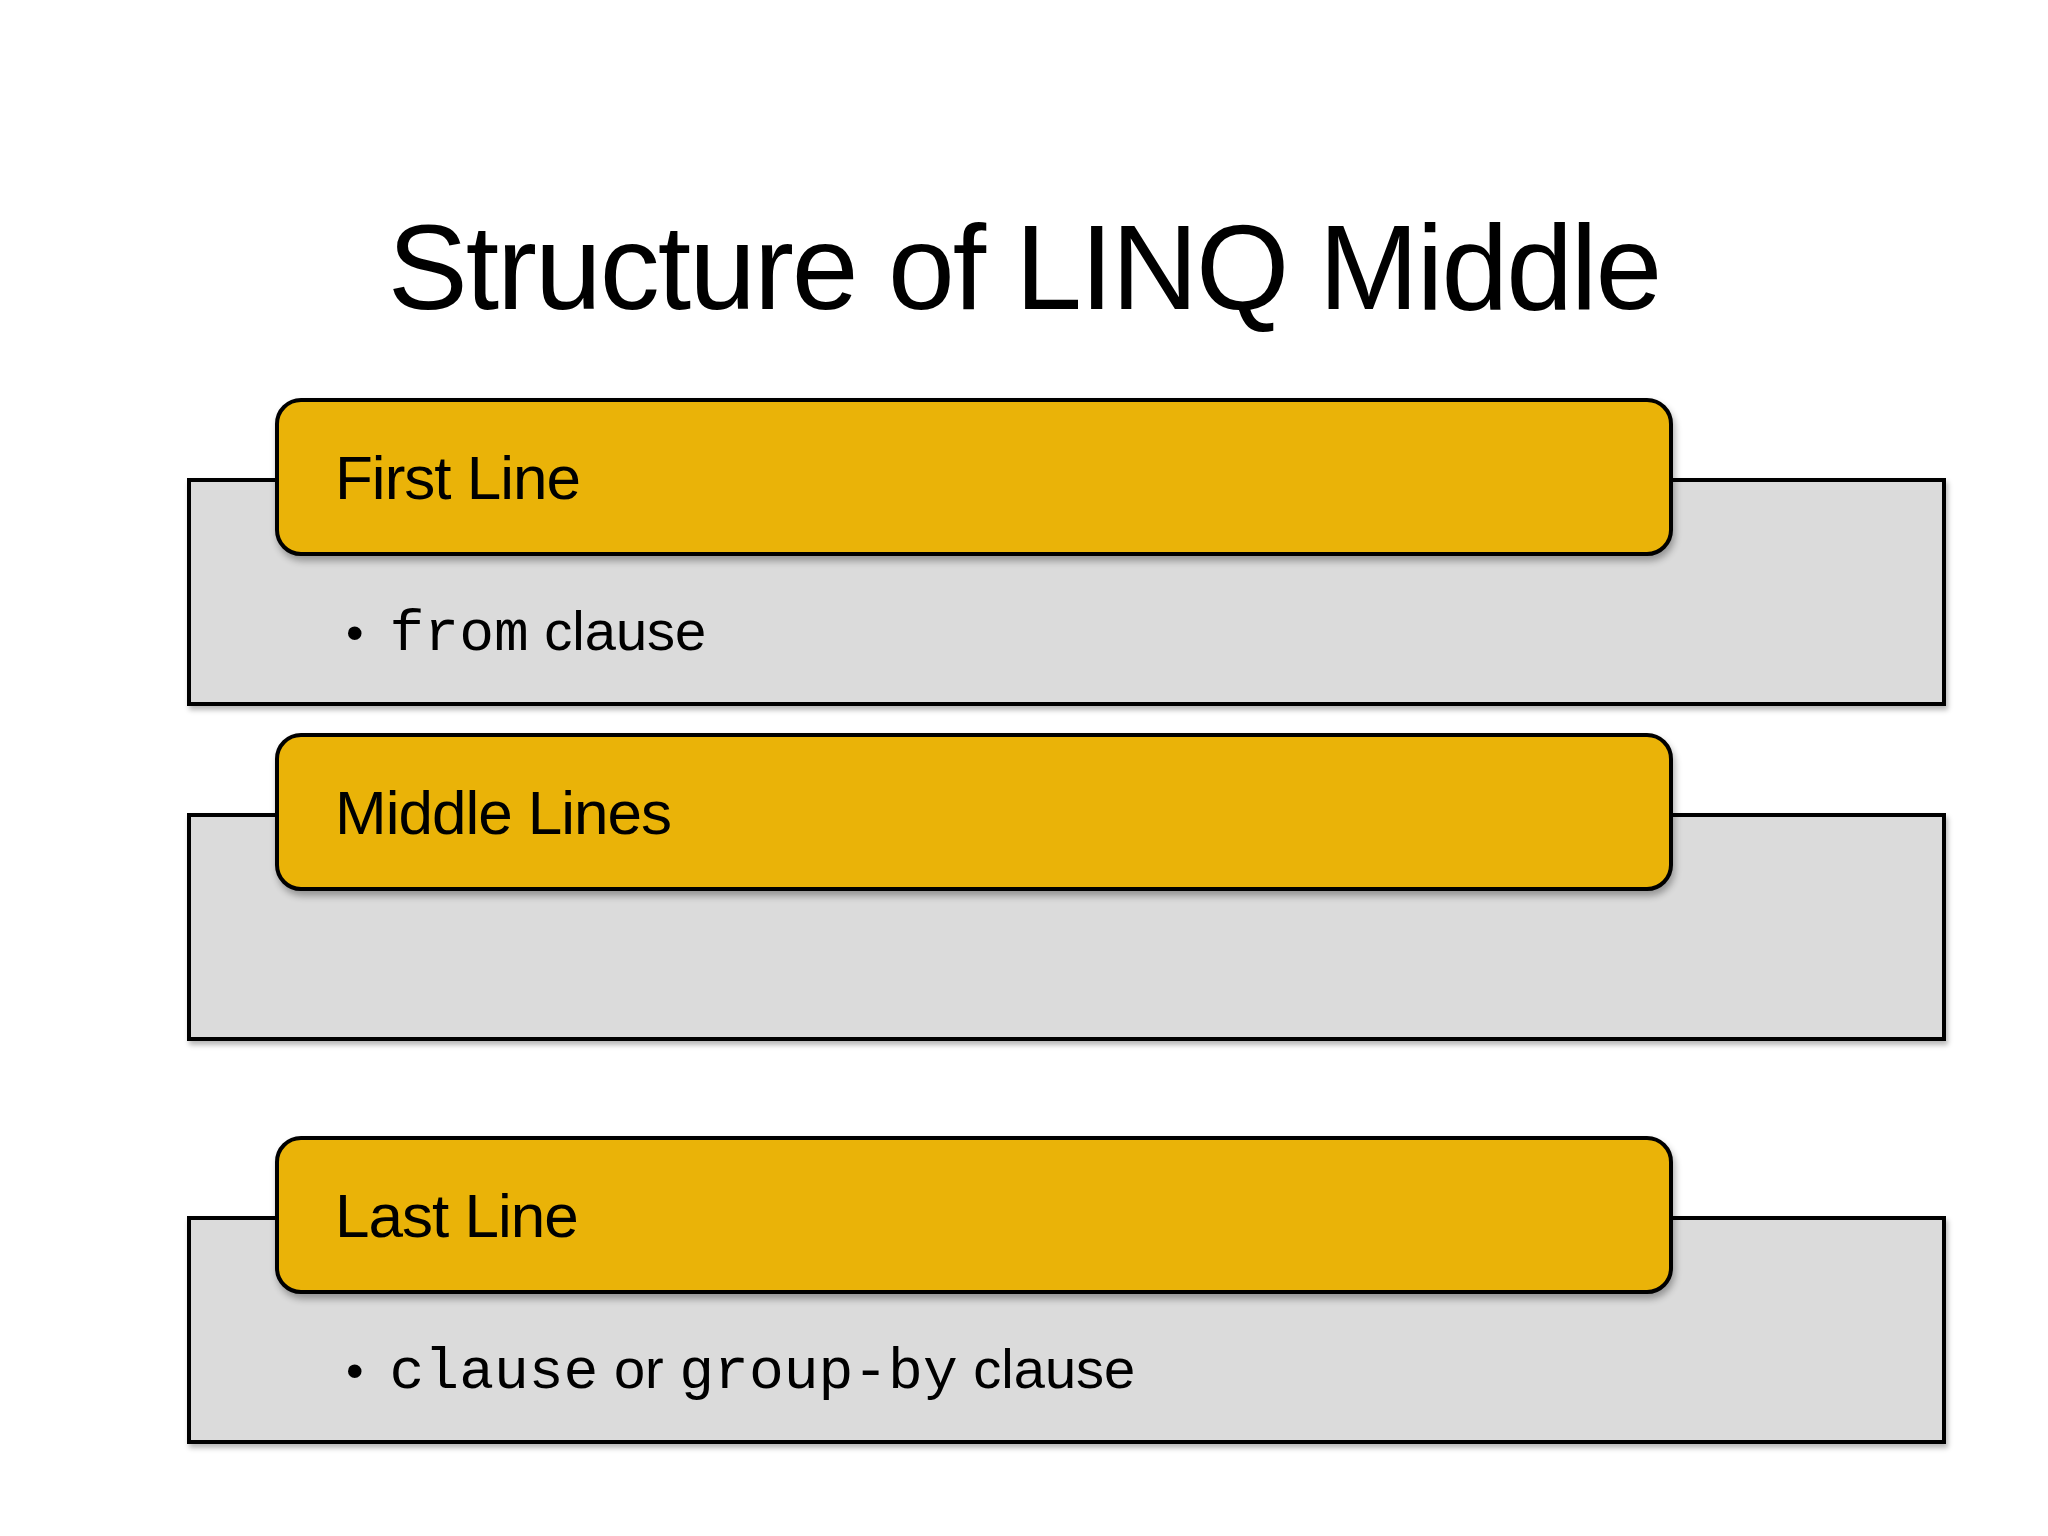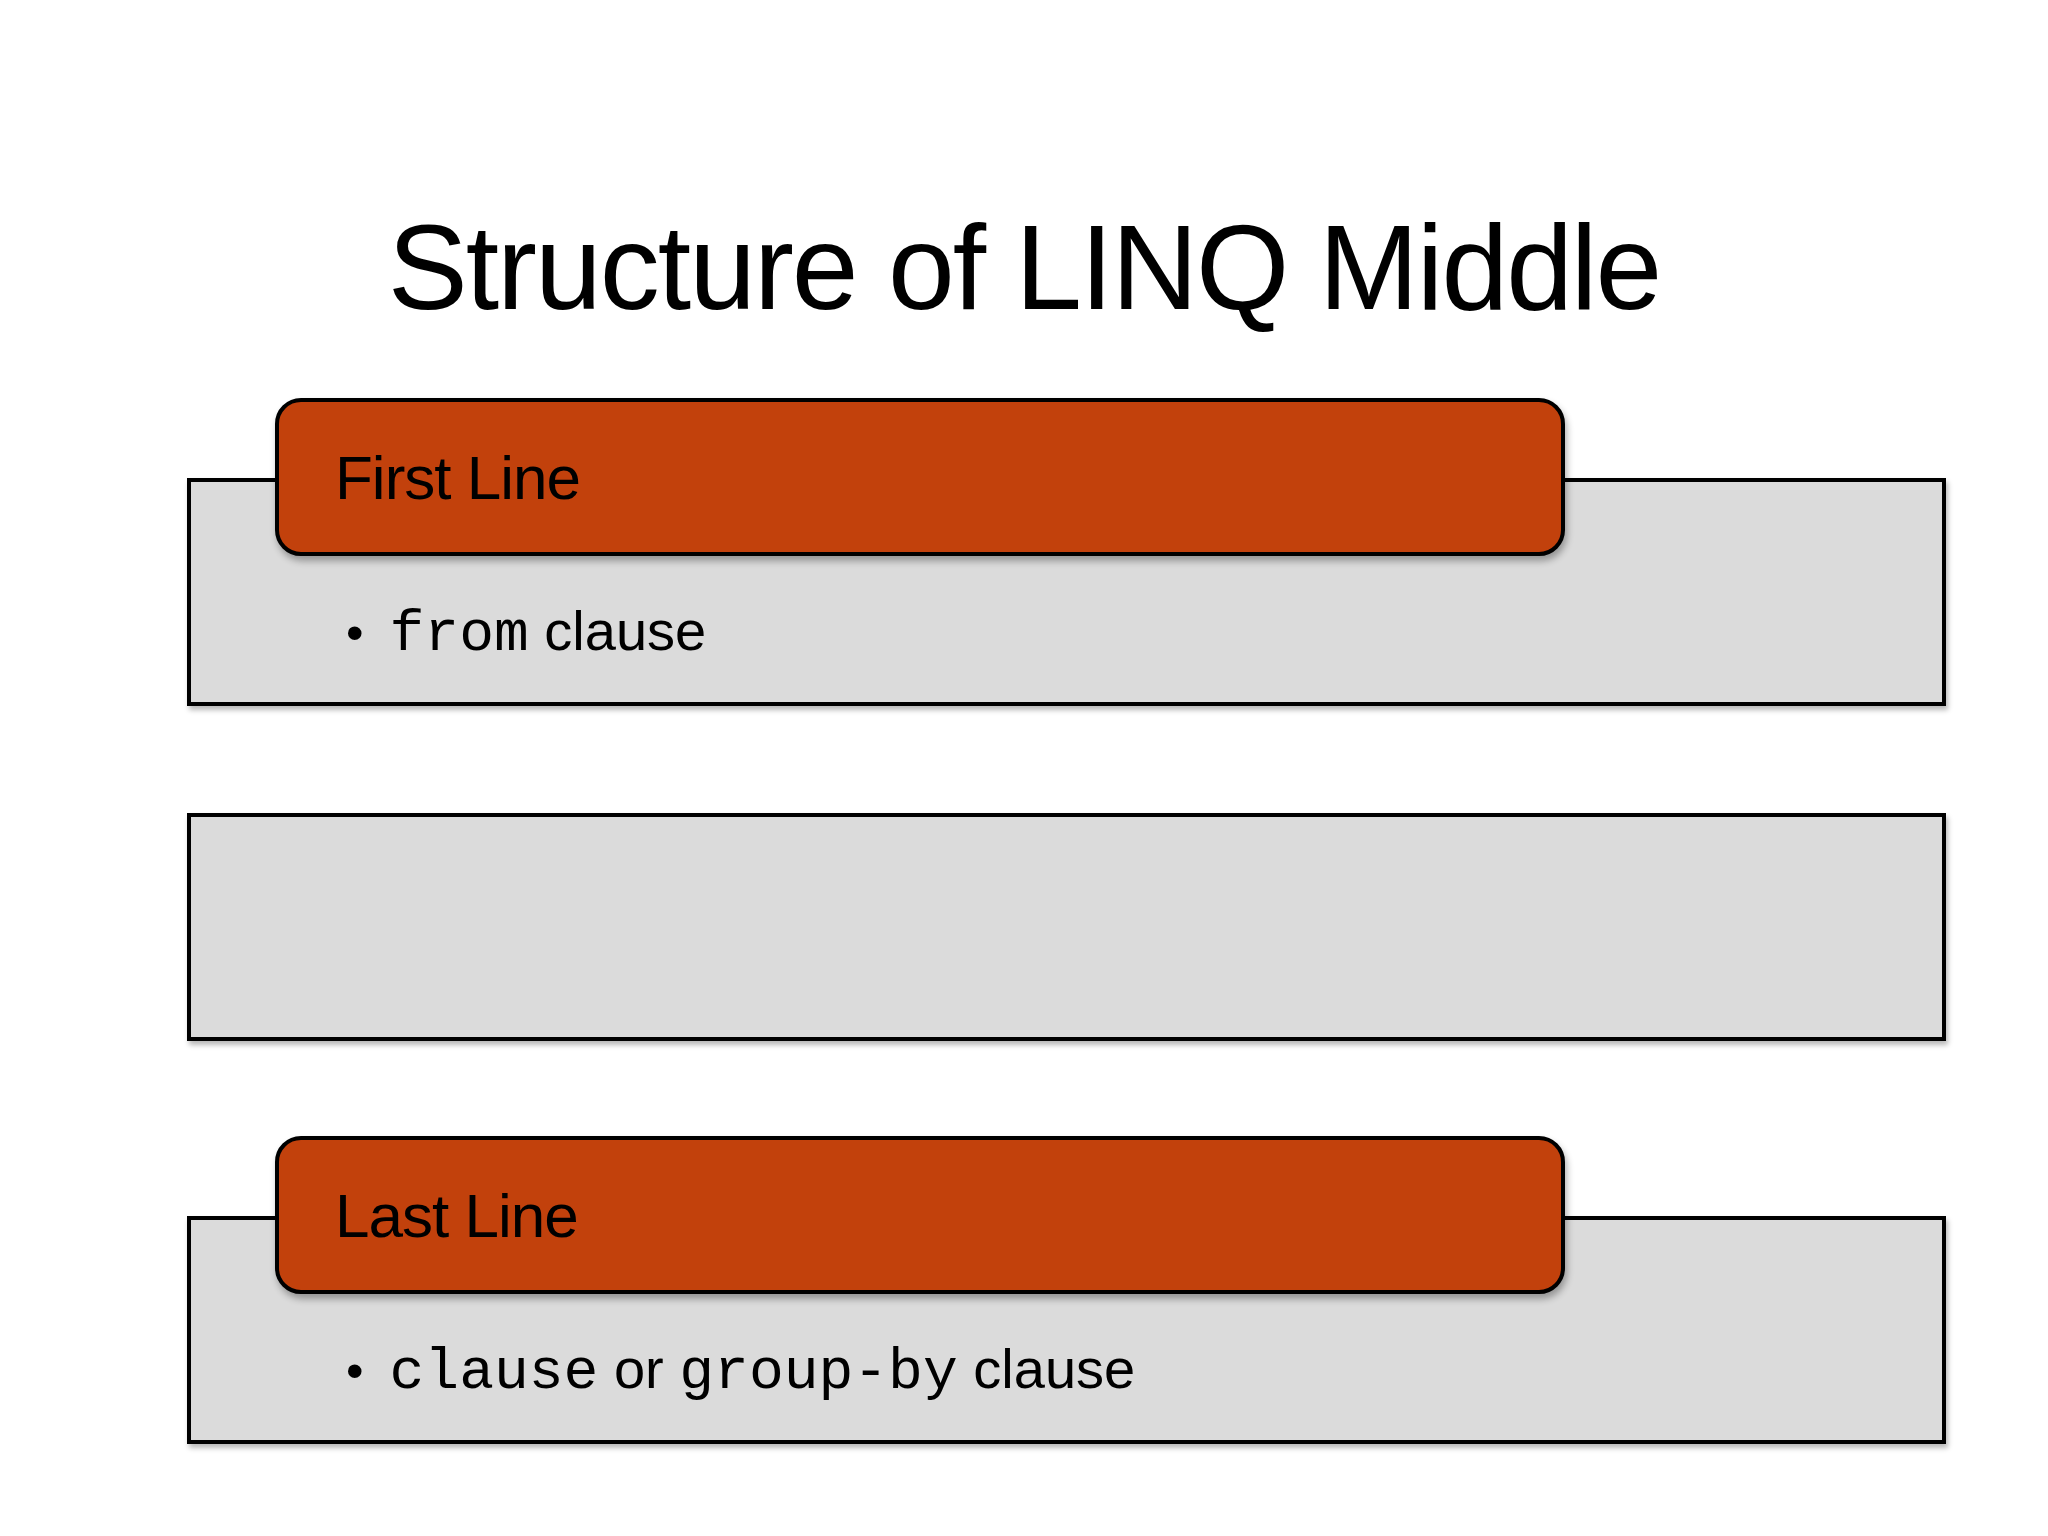--- a/index.html
+++ b/index.html
@@ -44,23 +44,23 @@
     height: 228px;
     background: #DBDBDB;
     border: 4px solid #000000;
     box-sizing: border-box;
     box-shadow: 2px 4px 5px rgba(0,0,0,0.28);
   }
   .tab {
     position: absolute;
     left: 275px;
     top: 0;
-    width: 1290px;
+    width: 1398px;
     height: 158px;
-    background: #c2410c;
+    background: #eab308;
     border: 4px solid #000000;
     border-radius: 26px;
     box-sizing: border-box;
     box-shadow: 2px 5px 7px rgba(0,0,0,0.32);
     display: flex;
     align-items: center;
     padding-left: 56px;
   }
   .tab-label {
     font-size: 62px;
@@ -100,20 +100,23 @@
 <section class="block block-1">
   <div class="panel"></div>
   <div class="tab">
     <span class="tab-label">First Line</span>
   </div>
   <div class="bullet-row"><span class="bullet-glyph">•</span><span class="run mono">from</span><span class="run sans"> clause</span></div>
 </section>
 
 <section class="block block-2">
   <div class="panel"></div>
+  <div class="tab">
+    <span class="tab-label">Middle Lines</span>
+  </div>
 </section>
 
 <section class="block block-3">
   <div class="panel"></div>
   <div class="tab">
     <span class="tab-label">Last Line</span>
   </div>
   <div class="bullet-row"><span class="bullet-glyph">•</span><span class="run mono">clause</span><span class="run sans"> or </span><span class="run mono">group-by</span><span class="run sans"> clause</span></div>
 </section>
 

